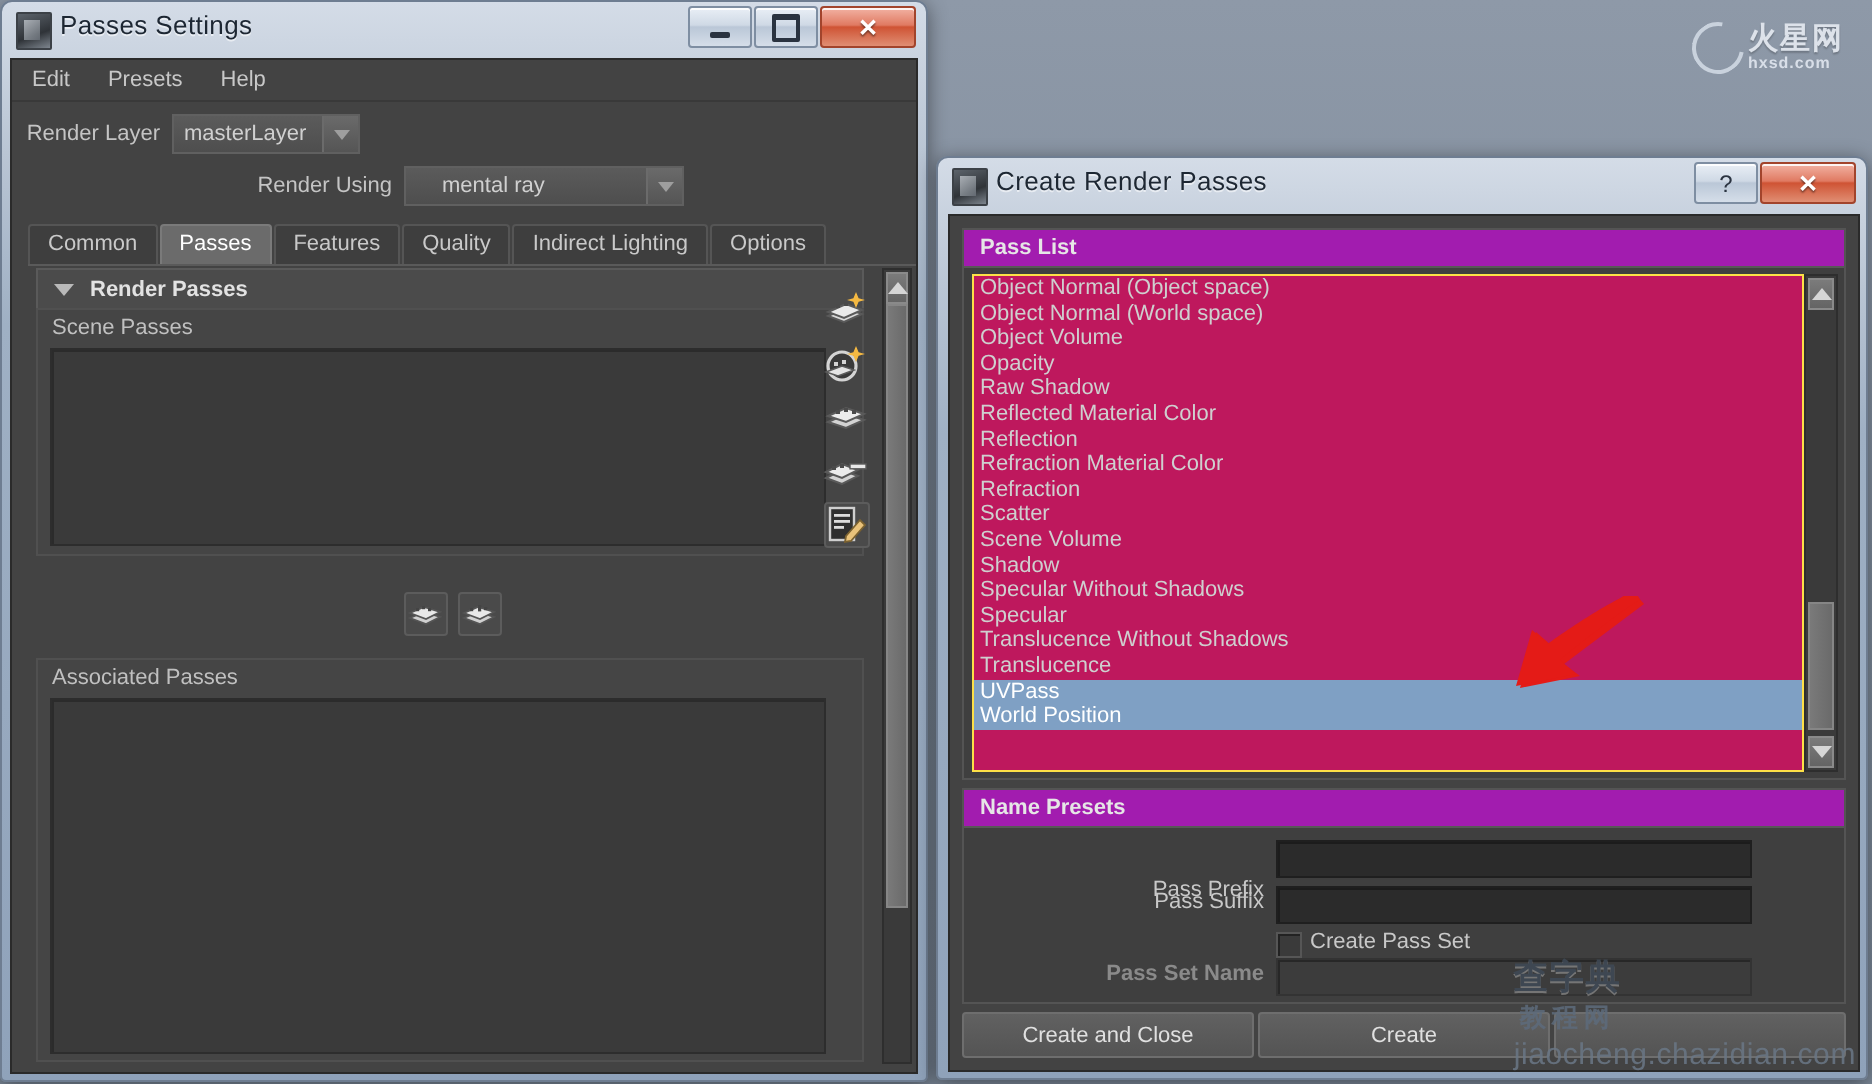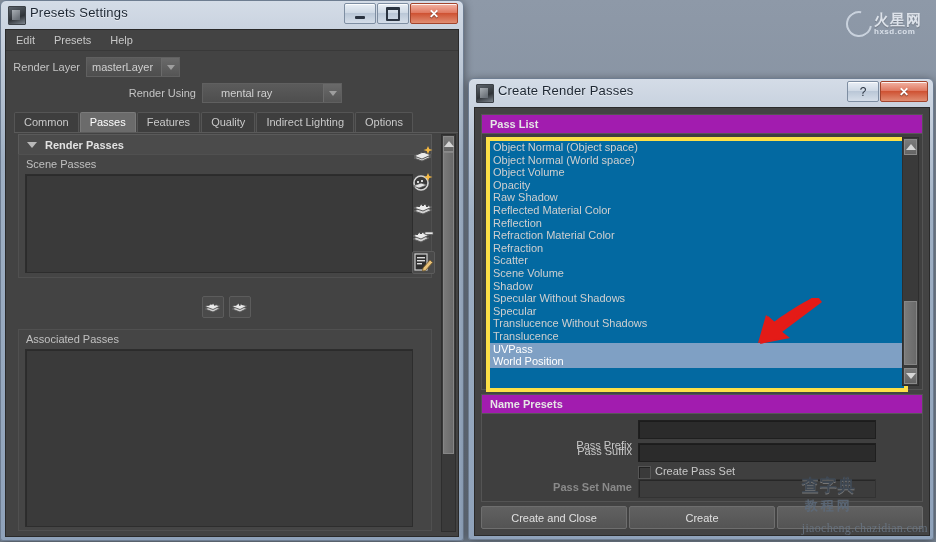--- a/index.html
+++ b/index.html
@@ -224,22 +224,22 @@
     position: absolute; left: 0; right: 0; top: 0; height: 18px;
     background: #a21caf;
     border-bottom: 1px solid #585858;
     display: flex; align-items: center;
   }
   .grp-title span {
     font-size: 11px; color: #e6e6e6; font-weight: bold; padding-left: 8px;
   }
   .passlist {
     position: absolute;
-    background: #0369a1;
-    border: 4px solid #fde047;
+    background: #be185d;
+    border: 1px solid #fde047;
     overflow: hidden;
   }
   .pass-row {
     height: 12.6px;
     font-size: 11px;
     color: #cfcfcf;
     line-height: 12.6px;
     padding-left: 3px;
     white-space: nowrap;
     overflow: hidden;
@@ -305,21 +305,21 @@
   .wm-bot .row1 { display: flex; align-items: flex-start; flex-direction: column; }
   .wm-bot .cn1 {
     color: #3f4a57; font-size: 17px; font-weight: bold; letter-spacing: 1px;
     text-shadow: 0 1px 0 rgba(255,255,255,.35);
   }
   .wm-bot .cn2 {
     color: #5d6b7c; font-size: 13px; font-weight: bold; letter-spacing: 3px;
     margin-left: 3px;
   }
   .wm-bot .url {
-    color: #6a7786; font-size: 12px; letter-spacing: .3px; margin-top: 6px; font-family: Liberation Serif, serif;
+    color: #6a7786; font-size: 15px; letter-spacing: .3px; margin-top: 1px;
   }
 
   .redarrow { position: absolute; }
 </style>
 </head>
 <body>
 
 <div id="root">
 
   <div class="wm-top">
@@ -328,21 +328,21 @@
       <div class="txt">火星网</div>
       <div class="sub">hxsd.com</div>
     </div>
   </div>
 
   <div class="win" id="render-settings-window" style="left:0px; top:0px; width:464px; height:541px;">
     <div class="win-frame"></div>
 
     <div class="titlebar">
       <div class="title-icon"></div>
-      <div class="title-text">Presets Settings</div>
+      <div class="title-text">Passes Settings</div>
       <div class="cap-btns" style="right:6px;">
         <div class="cap-btn cap-min">
             <div class="cap-glyph"></div>
           </div>
         <div class="cap-btn cap-max">
             <div class="cap-glyph"></div>
           </div>
         <div class="cap-btn close">
             <div class="cap-glyph">✕</div>
           </div>

